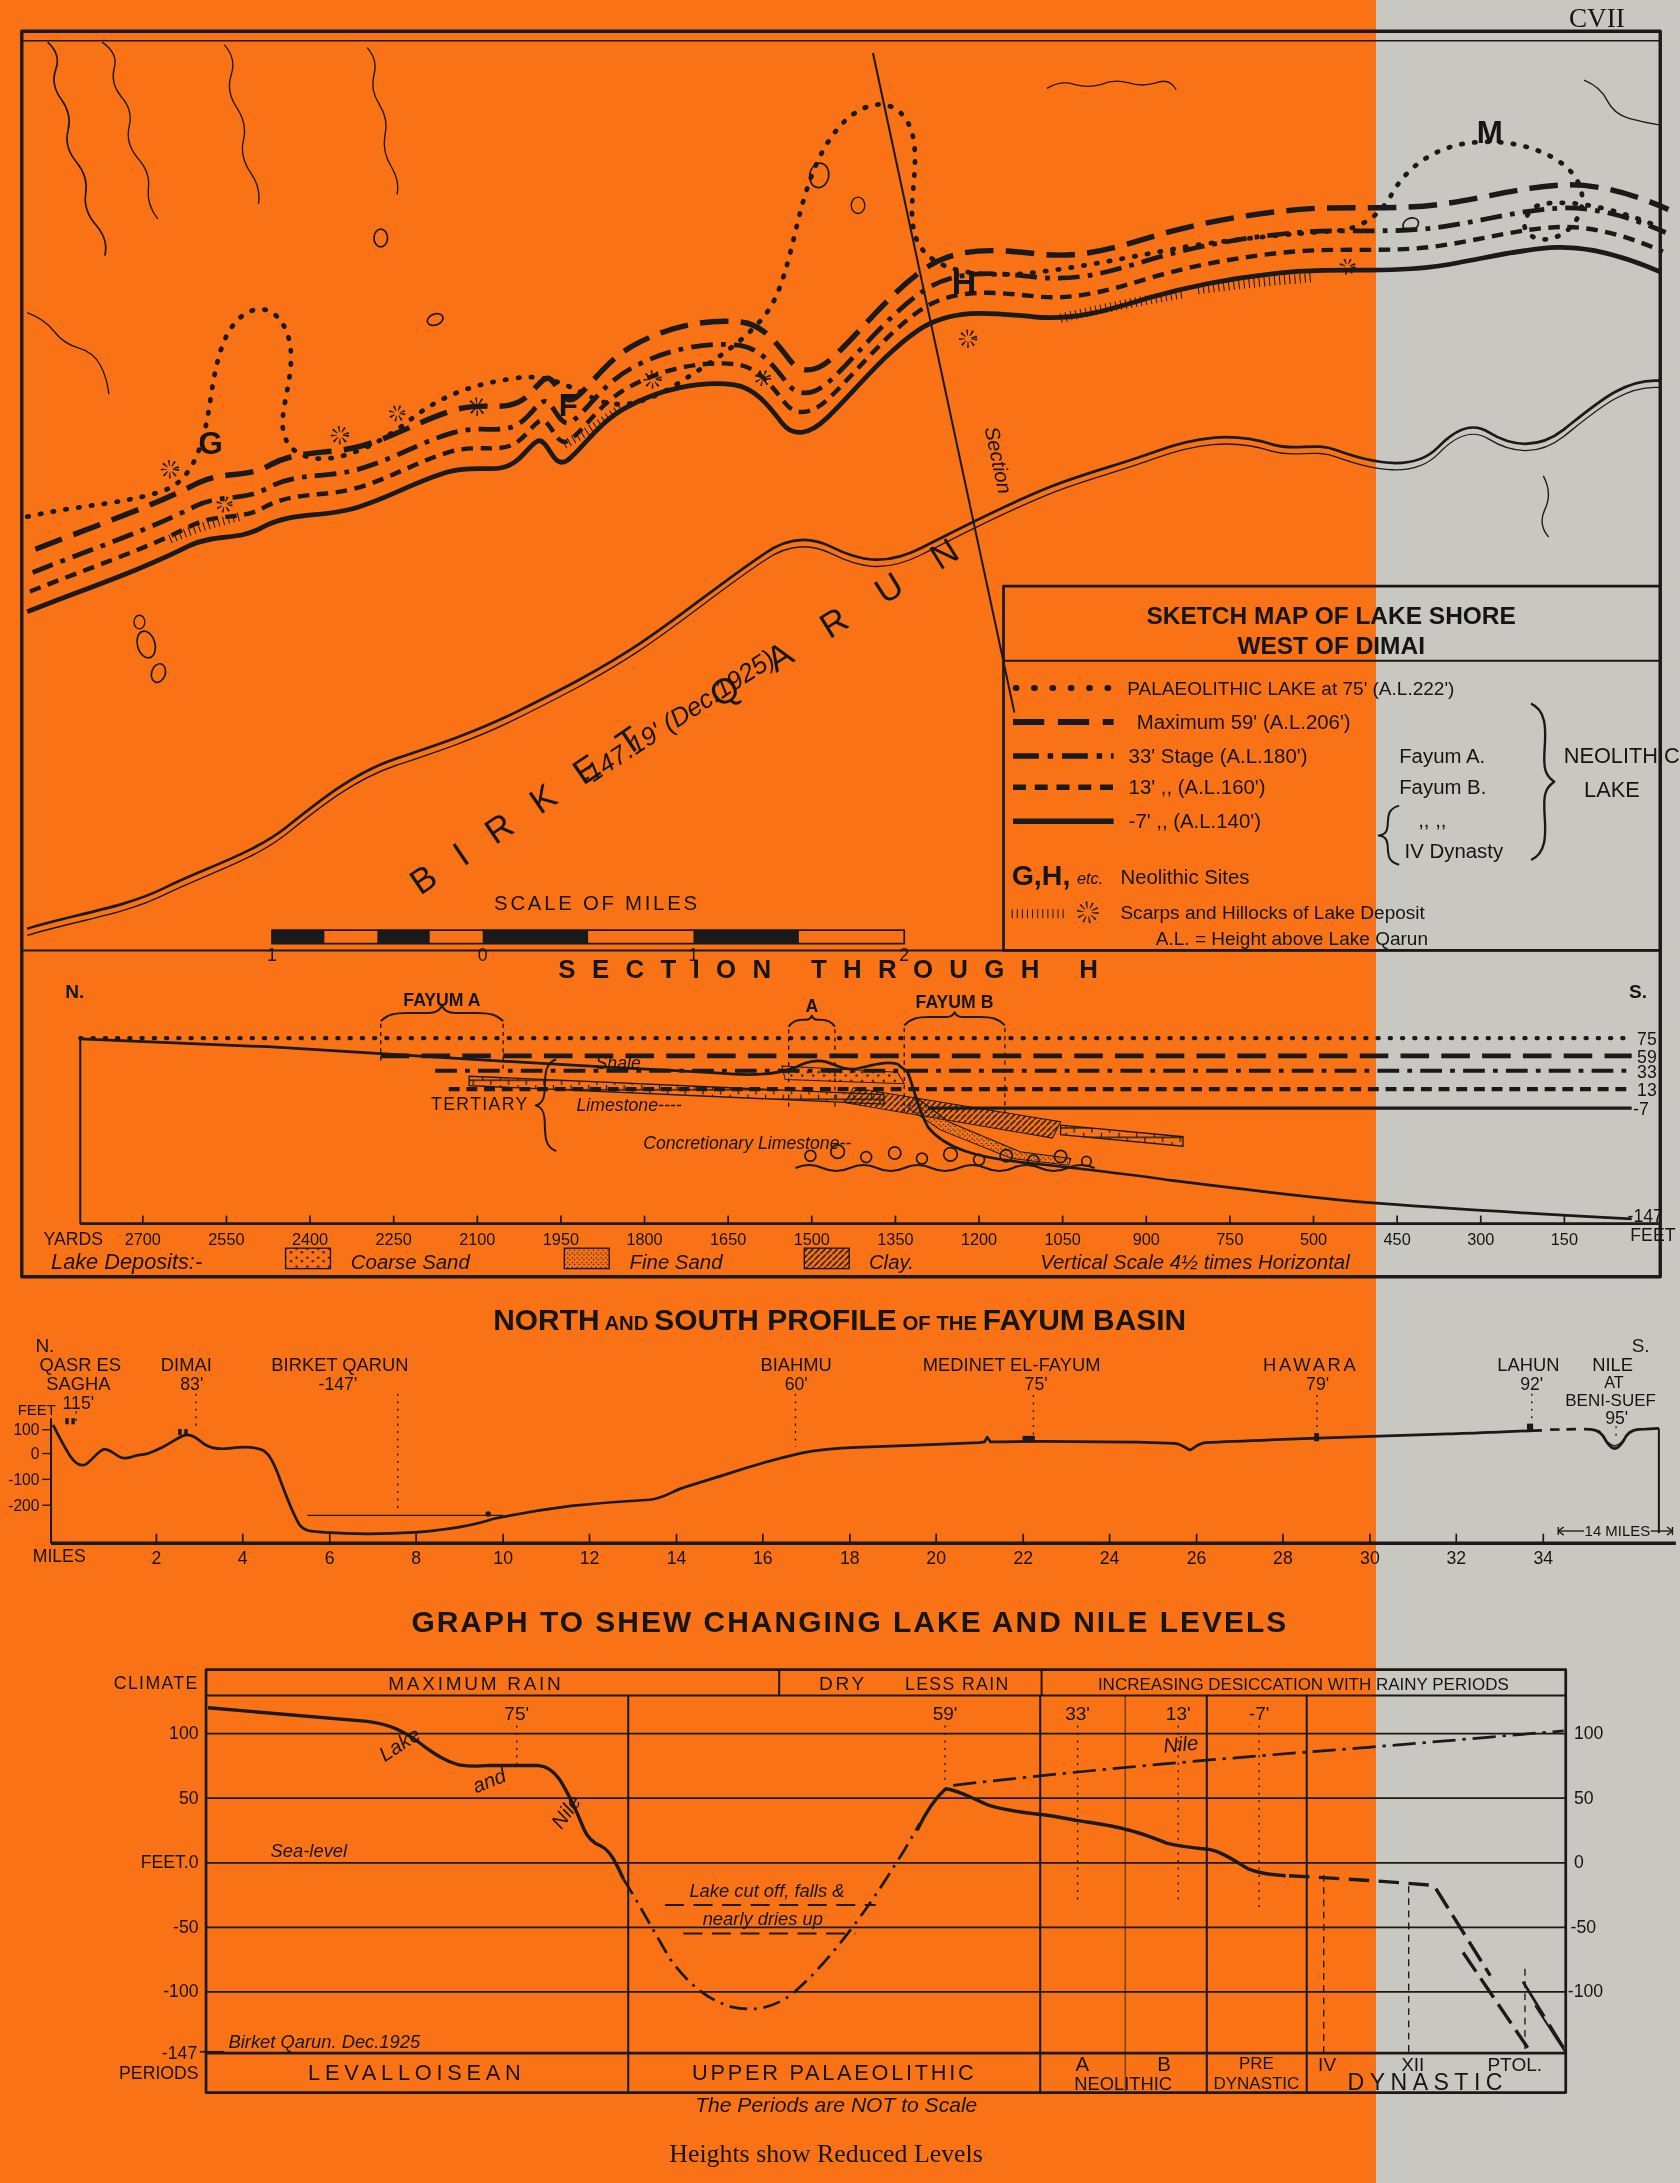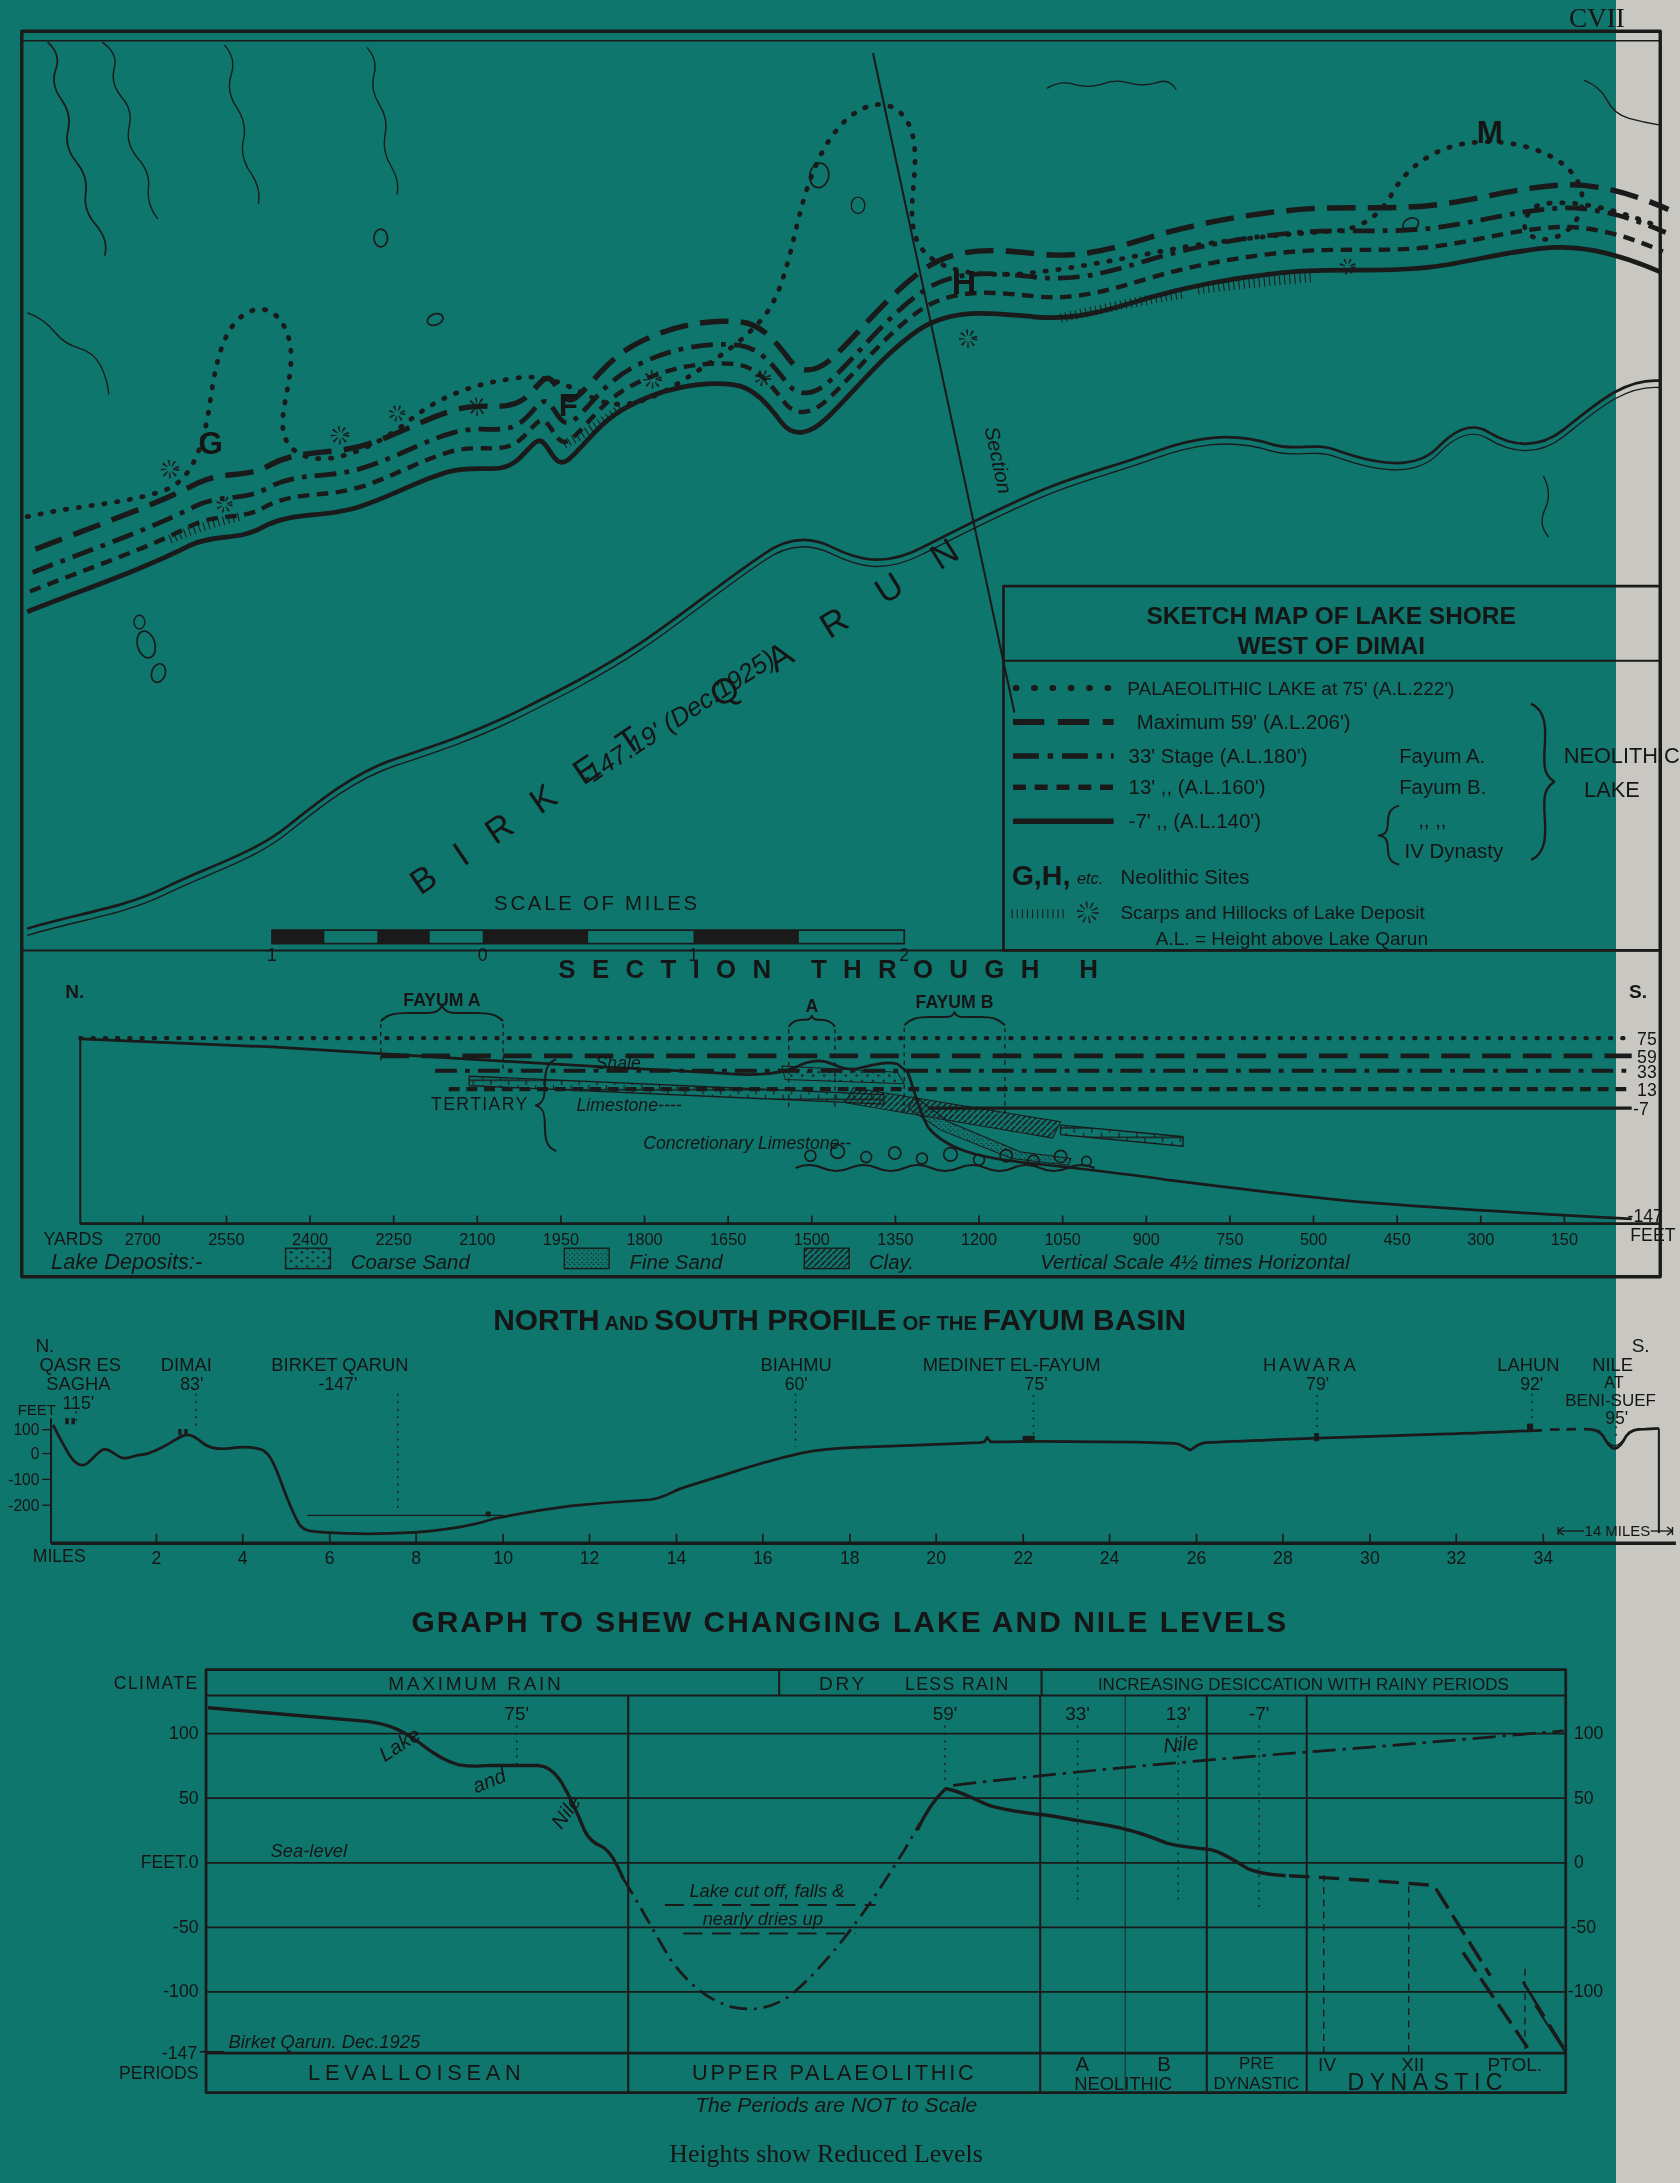--- a/index.html
+++ b/index.html
@@ -1,16 +1,16 @@
 <!DOCTYPE html>
 <html style="font-size:11px"><head>
 <meta charset="utf-8">
 <style>
   html,body{margin:0;padding:0;background:#c9c7c2;}
-  #plate{position:relative;width:1616px;height:2183px;background:#0f766e;font-family:"Liberation Sans",sans-serif;text-decoration:underline;}
+  #plate{position:relative;width:1376px;height:2183px;background:#f97316;font-family:"Liberation Sans",sans-serif;text-decoration:underline;}
   svg{position:absolute;left:0;top:0;}
   text{fill:#151515;font-family:"Liberation Sans",sans-serif;}
   .b{font-weight:bold}
   .i{font-style:italic}
   .sr{font-family:"Liberation Serif",serif}
   .mid{text-anchor:middle}
   .end{text-anchor:end}
   .k{stroke:#1a1a1a;fill:none;stroke-linejoin:round}
   .rk{stroke:#1a1a1a;fill:none;stroke-linecap:round}
 </style>

